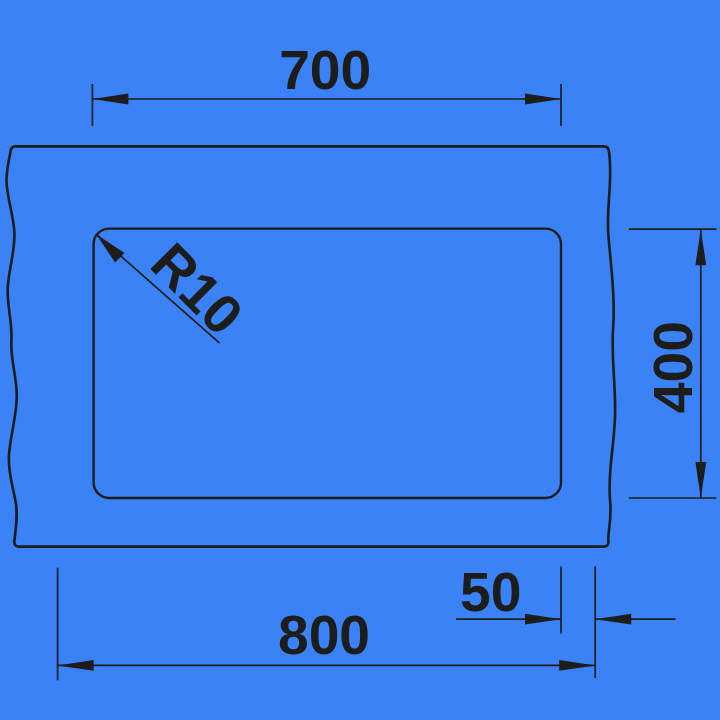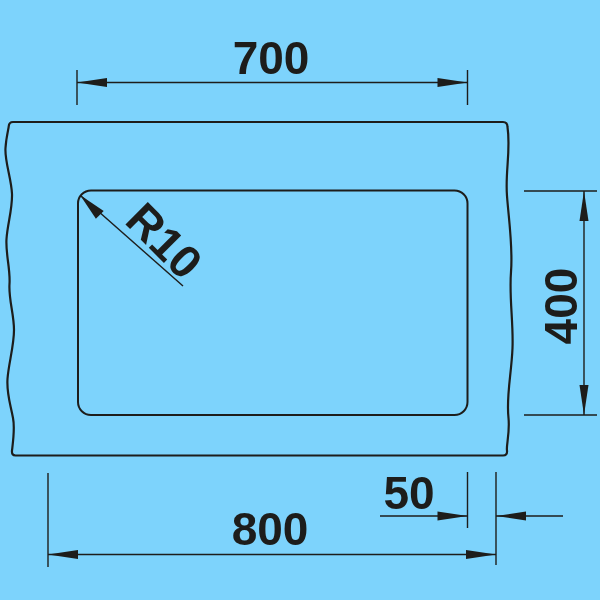--- a/index.html
+++ b/index.html
@@ -4,21 +4,21 @@
 <style>
   html, body {
     margin: 0;
     padding: 0;
     background: #ffffff;
   }
   .stage {
     position: relative;
     width: 600px;
     height: 600px;
-    background: #7dd3fc;
+    background: #3b82f6;
     overflow: hidden;
   }
   svg { display: block; }
   .outline-thick {
     stroke: #1d1d1b;
     stroke-width: 2.2;
     fill: none;
     stroke-linejoin: round;
     stroke-linecap: round;
   }

